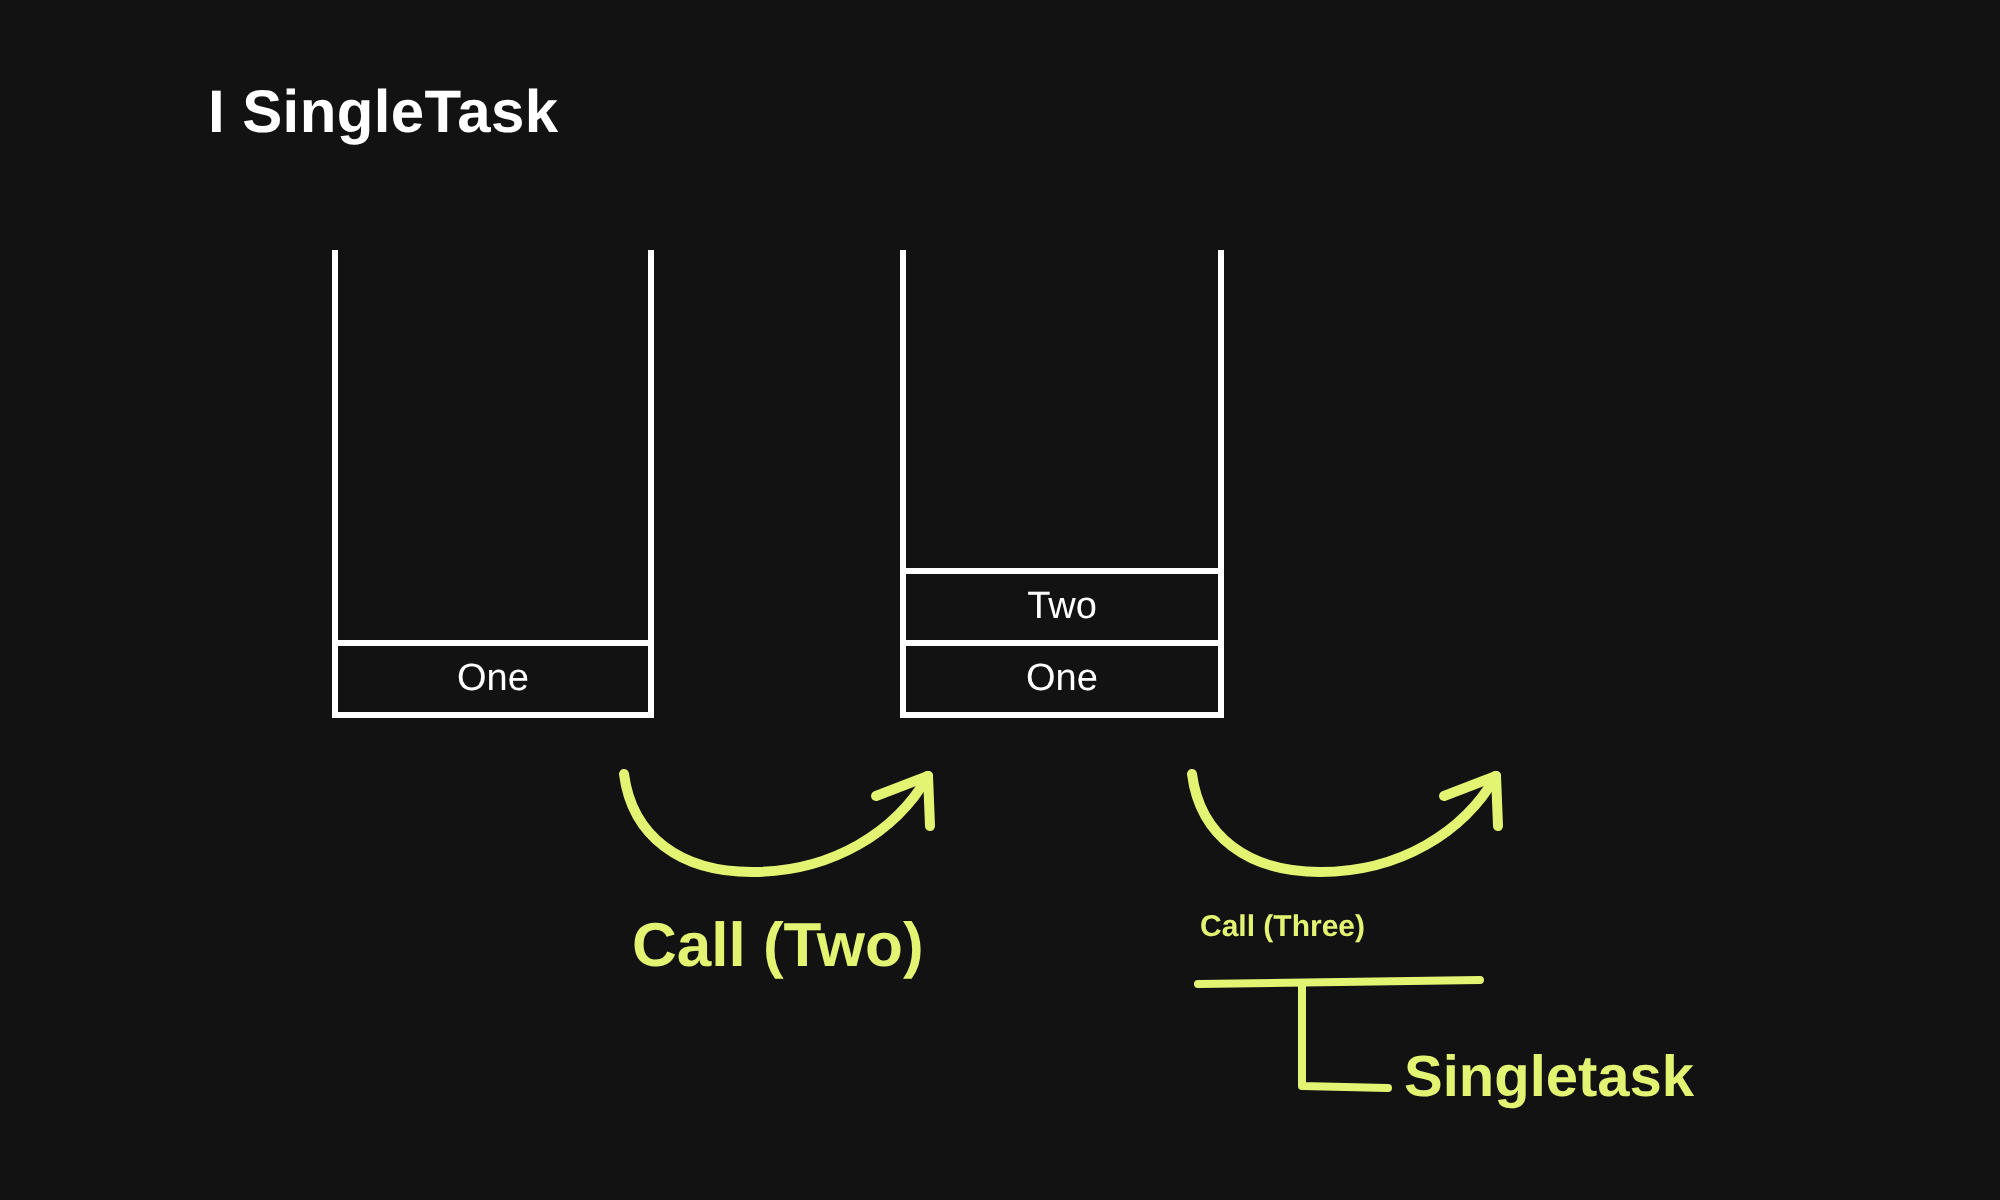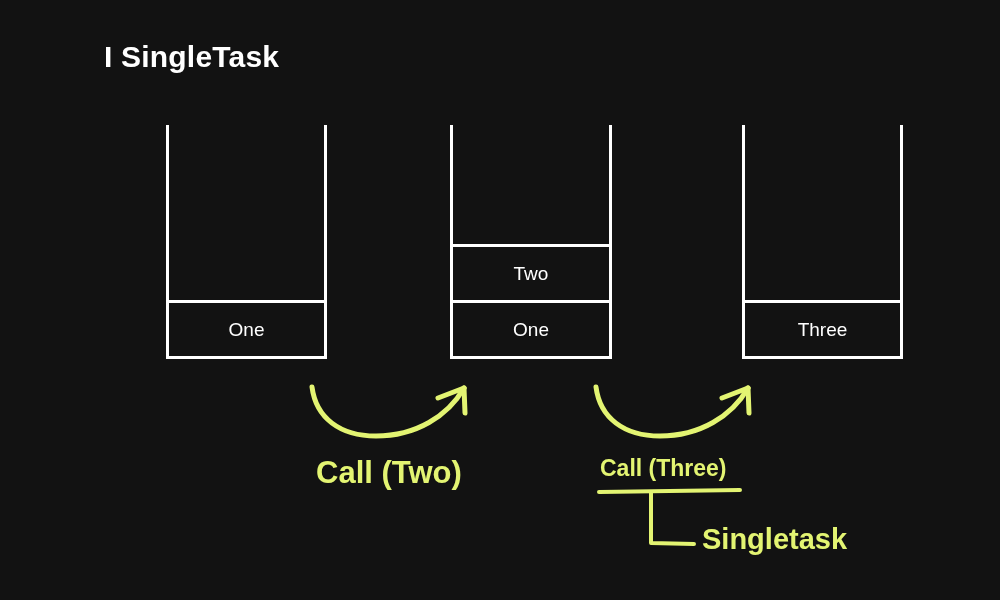--- a/index.html
+++ b/index.html
@@ -62,21 +62,21 @@
   .cells {
     position: absolute;
     left: 0;
     right: 0;
     bottom: 3px;
     display: flex;
     flex-direction: column-reverse;
   }
   .cell {
     position: relative;
-    height: 56px;
+    height: 36px;
     border-top: 3px solid #ffffff;
     color: #ffffff;
     font-size: 19px;
     display: flex;
     align-items: center;
     justify-content: center;
     box-sizing: border-box;
   }
   #stack-1 { left: 142px; width: 161px; }
   #stack-2 { left: 426px; width: 162px; }
@@ -92,21 +92,21 @@
   }
 
   
   .accent-label {
     position: absolute;
     color: #e3f472;
     font-weight: bold;
     white-space: pre;
   }
   #label-call-two   { left: 292px; top: 455px; font-size: 31px; }
-  #label-call-three { left: 576px; top: 455px; font-size: 23px; }
+  #label-call-three { left: 576px; top: 455px; font-size: 15px; }
   #label-singletask { left: 678px; top: 523px; font-size: 29px; }
 </style>
 </head>
 <body>
 
 <div id="slide">
 
   <div id="title">I SingleTask</div>
 
   <div class="stack" id="stack-1">
@@ -121,28 +121,20 @@
   <div class="stack" id="stack-2">
     <div class="wall left"></div>
     <div class="wall right"></div>
     <div class="floor"></div>
     <div class="cells">
       <div class="cell">One</div>
       <div class="cell">Two</div>
     </div>
   </div>
 
-  <div class="stack" id="stack-3">
-    <div class="wall left"></div>
-    <div class="wall right"></div>
-    <div class="floor"></div>
-    <div class="cells">
-      <div class="cell">Three</div>
-    </div>
-  </div>
 
   <svg id="sketch" viewBox="0 0 1000 600">
     <g fill="none" stroke="#e3f472" stroke-width="5" stroke-linecap="round" stroke-linejoin="round">
 
       <g>
         <path d="M288,387 C292,418 316,436 352,436 C392,436 424,416 440,388"></path>
         <path d="M440,388 L441,413"></path>
         <path d="M440,388 L414,398"></path>
       </g>
 

